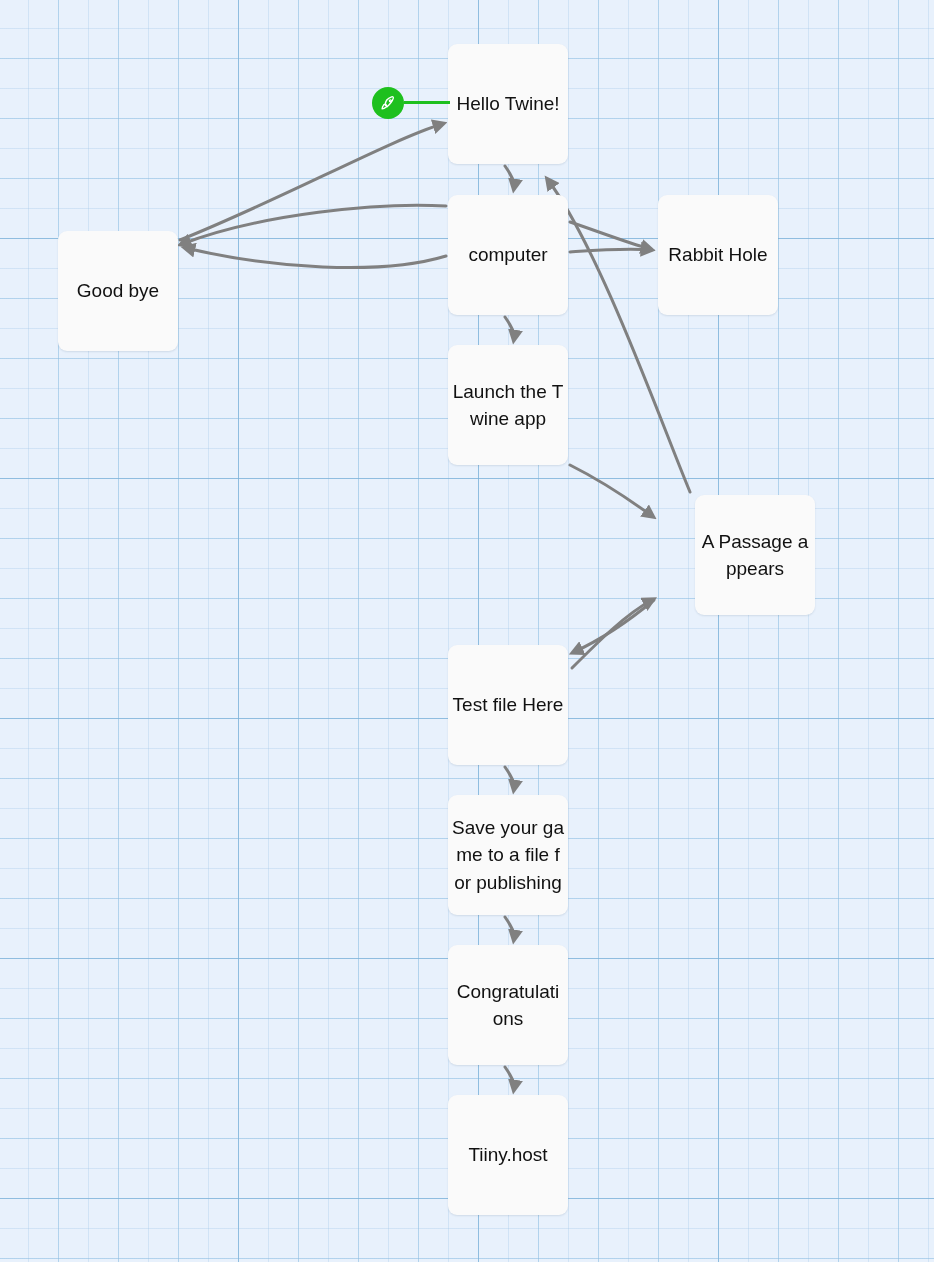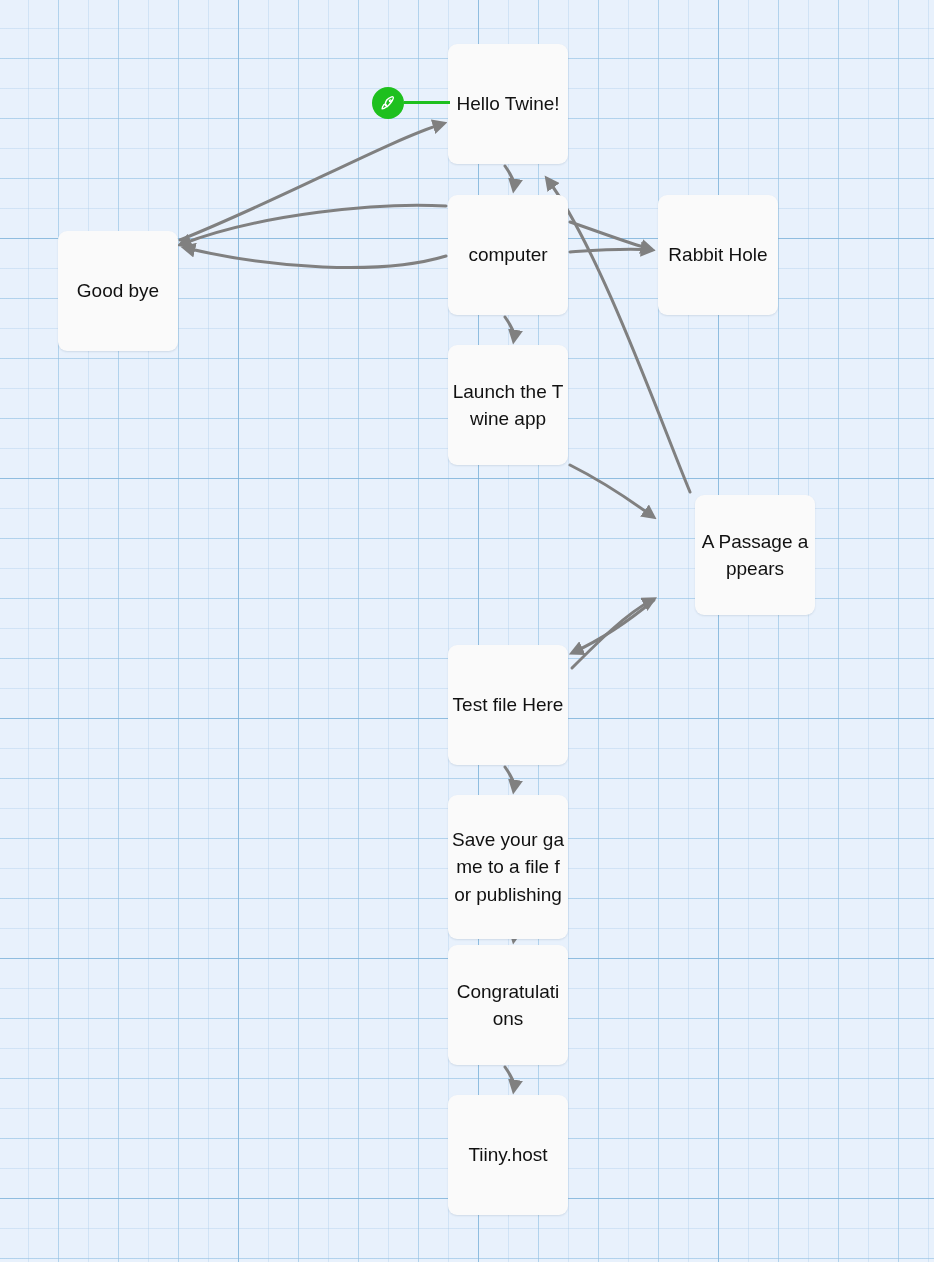--- a/index.html
+++ b/index.html
@@ -136,21 +136,21 @@
       </div>
       <div class="passage" style="left: 448px; top: 345px; width: 120px; height: 120px;">
         <span class="passage-label">Launch the Twine app</span>
       </div>
       <div class="passage" style="left: 695px; top: 495px; width: 120px; height: 120px;">
         <span class="passage-label">A Passage appears</span>
       </div>
       <div class="passage" style="left: 448px; top: 645px; width: 120px; height: 120px;">
         <span class="passage-label">Test file Here</span>
       </div>
-      <div class="passage" style="left: 448px; top: 795px; width: 120px; height: 144px;">
+      <div class="passage" style="left: 448px; top: 795px; width: 120px; height: 120px;">
         <span class="passage-label">Save your game to a file for publishing</span>
       </div>
       <div class="passage" style="left: 448px; top: 945px; width: 120px; height: 120px;">
         <span class="passage-label">Congratulations</span>
       </div>
       <div class="passage" style="left: 448px; top: 1095px; width: 120px; height: 120px;">
         <span class="passage-label">Tiiny.host</span>
       </div>
     </div>
 

